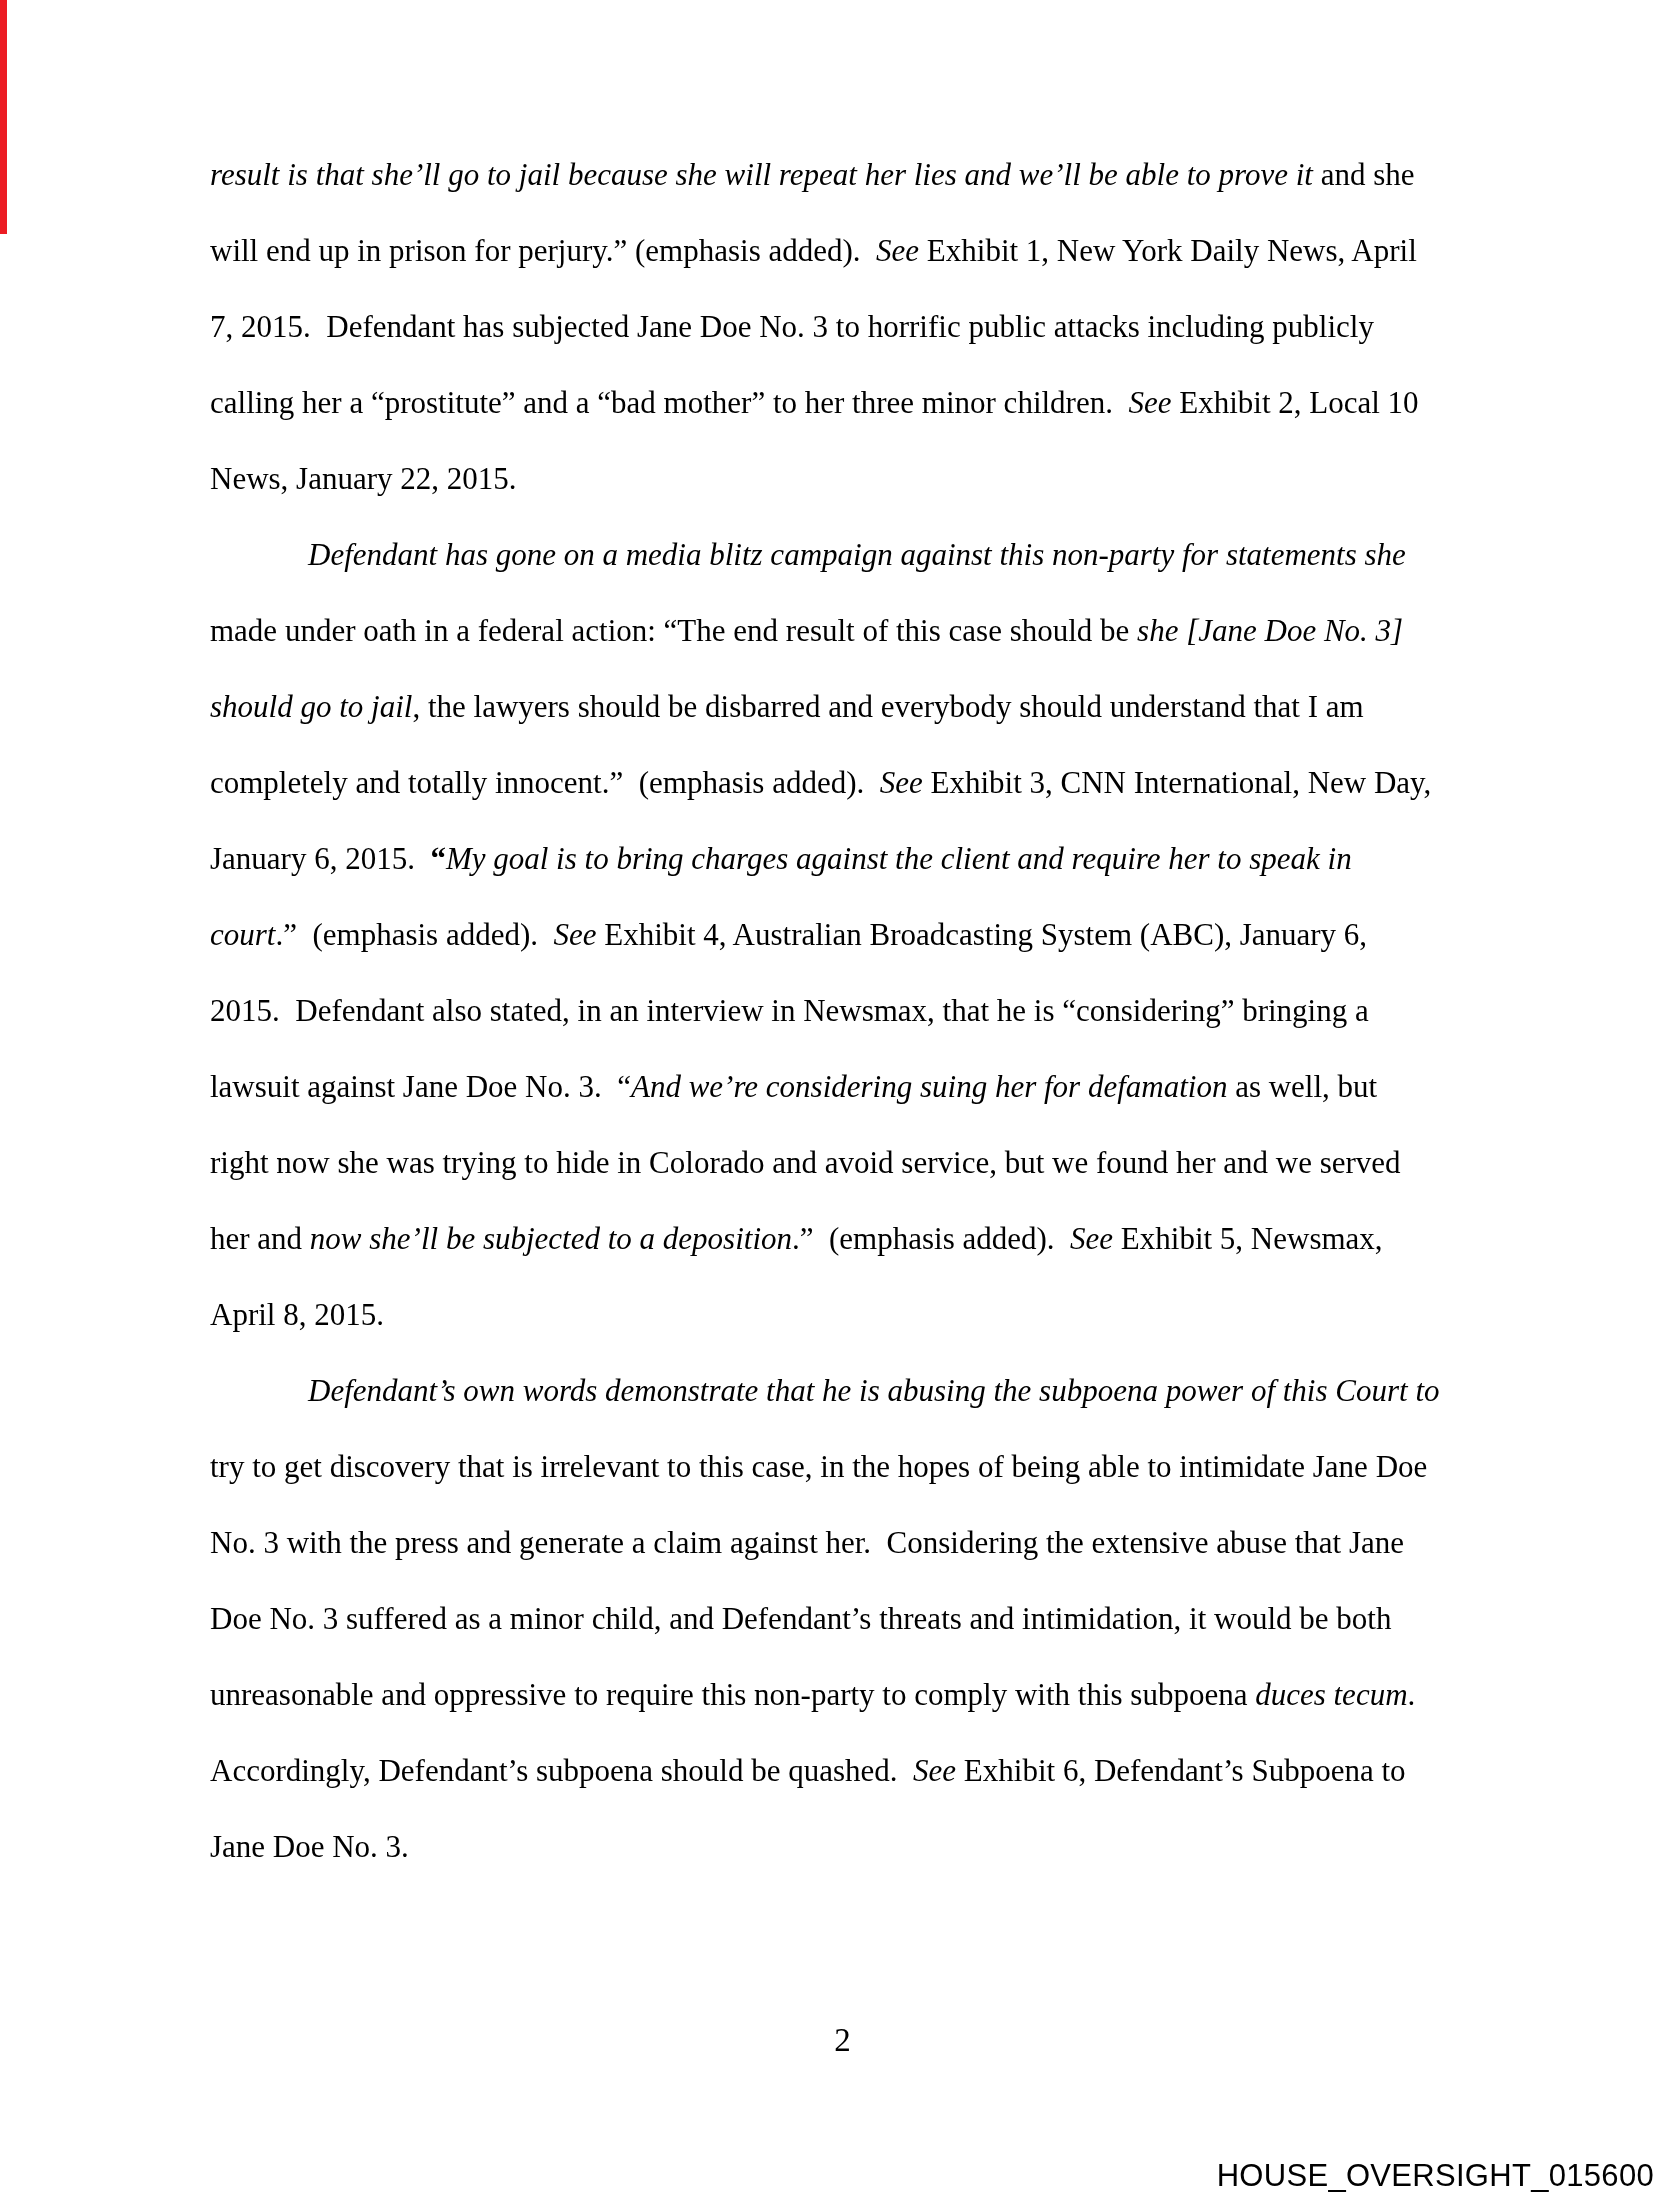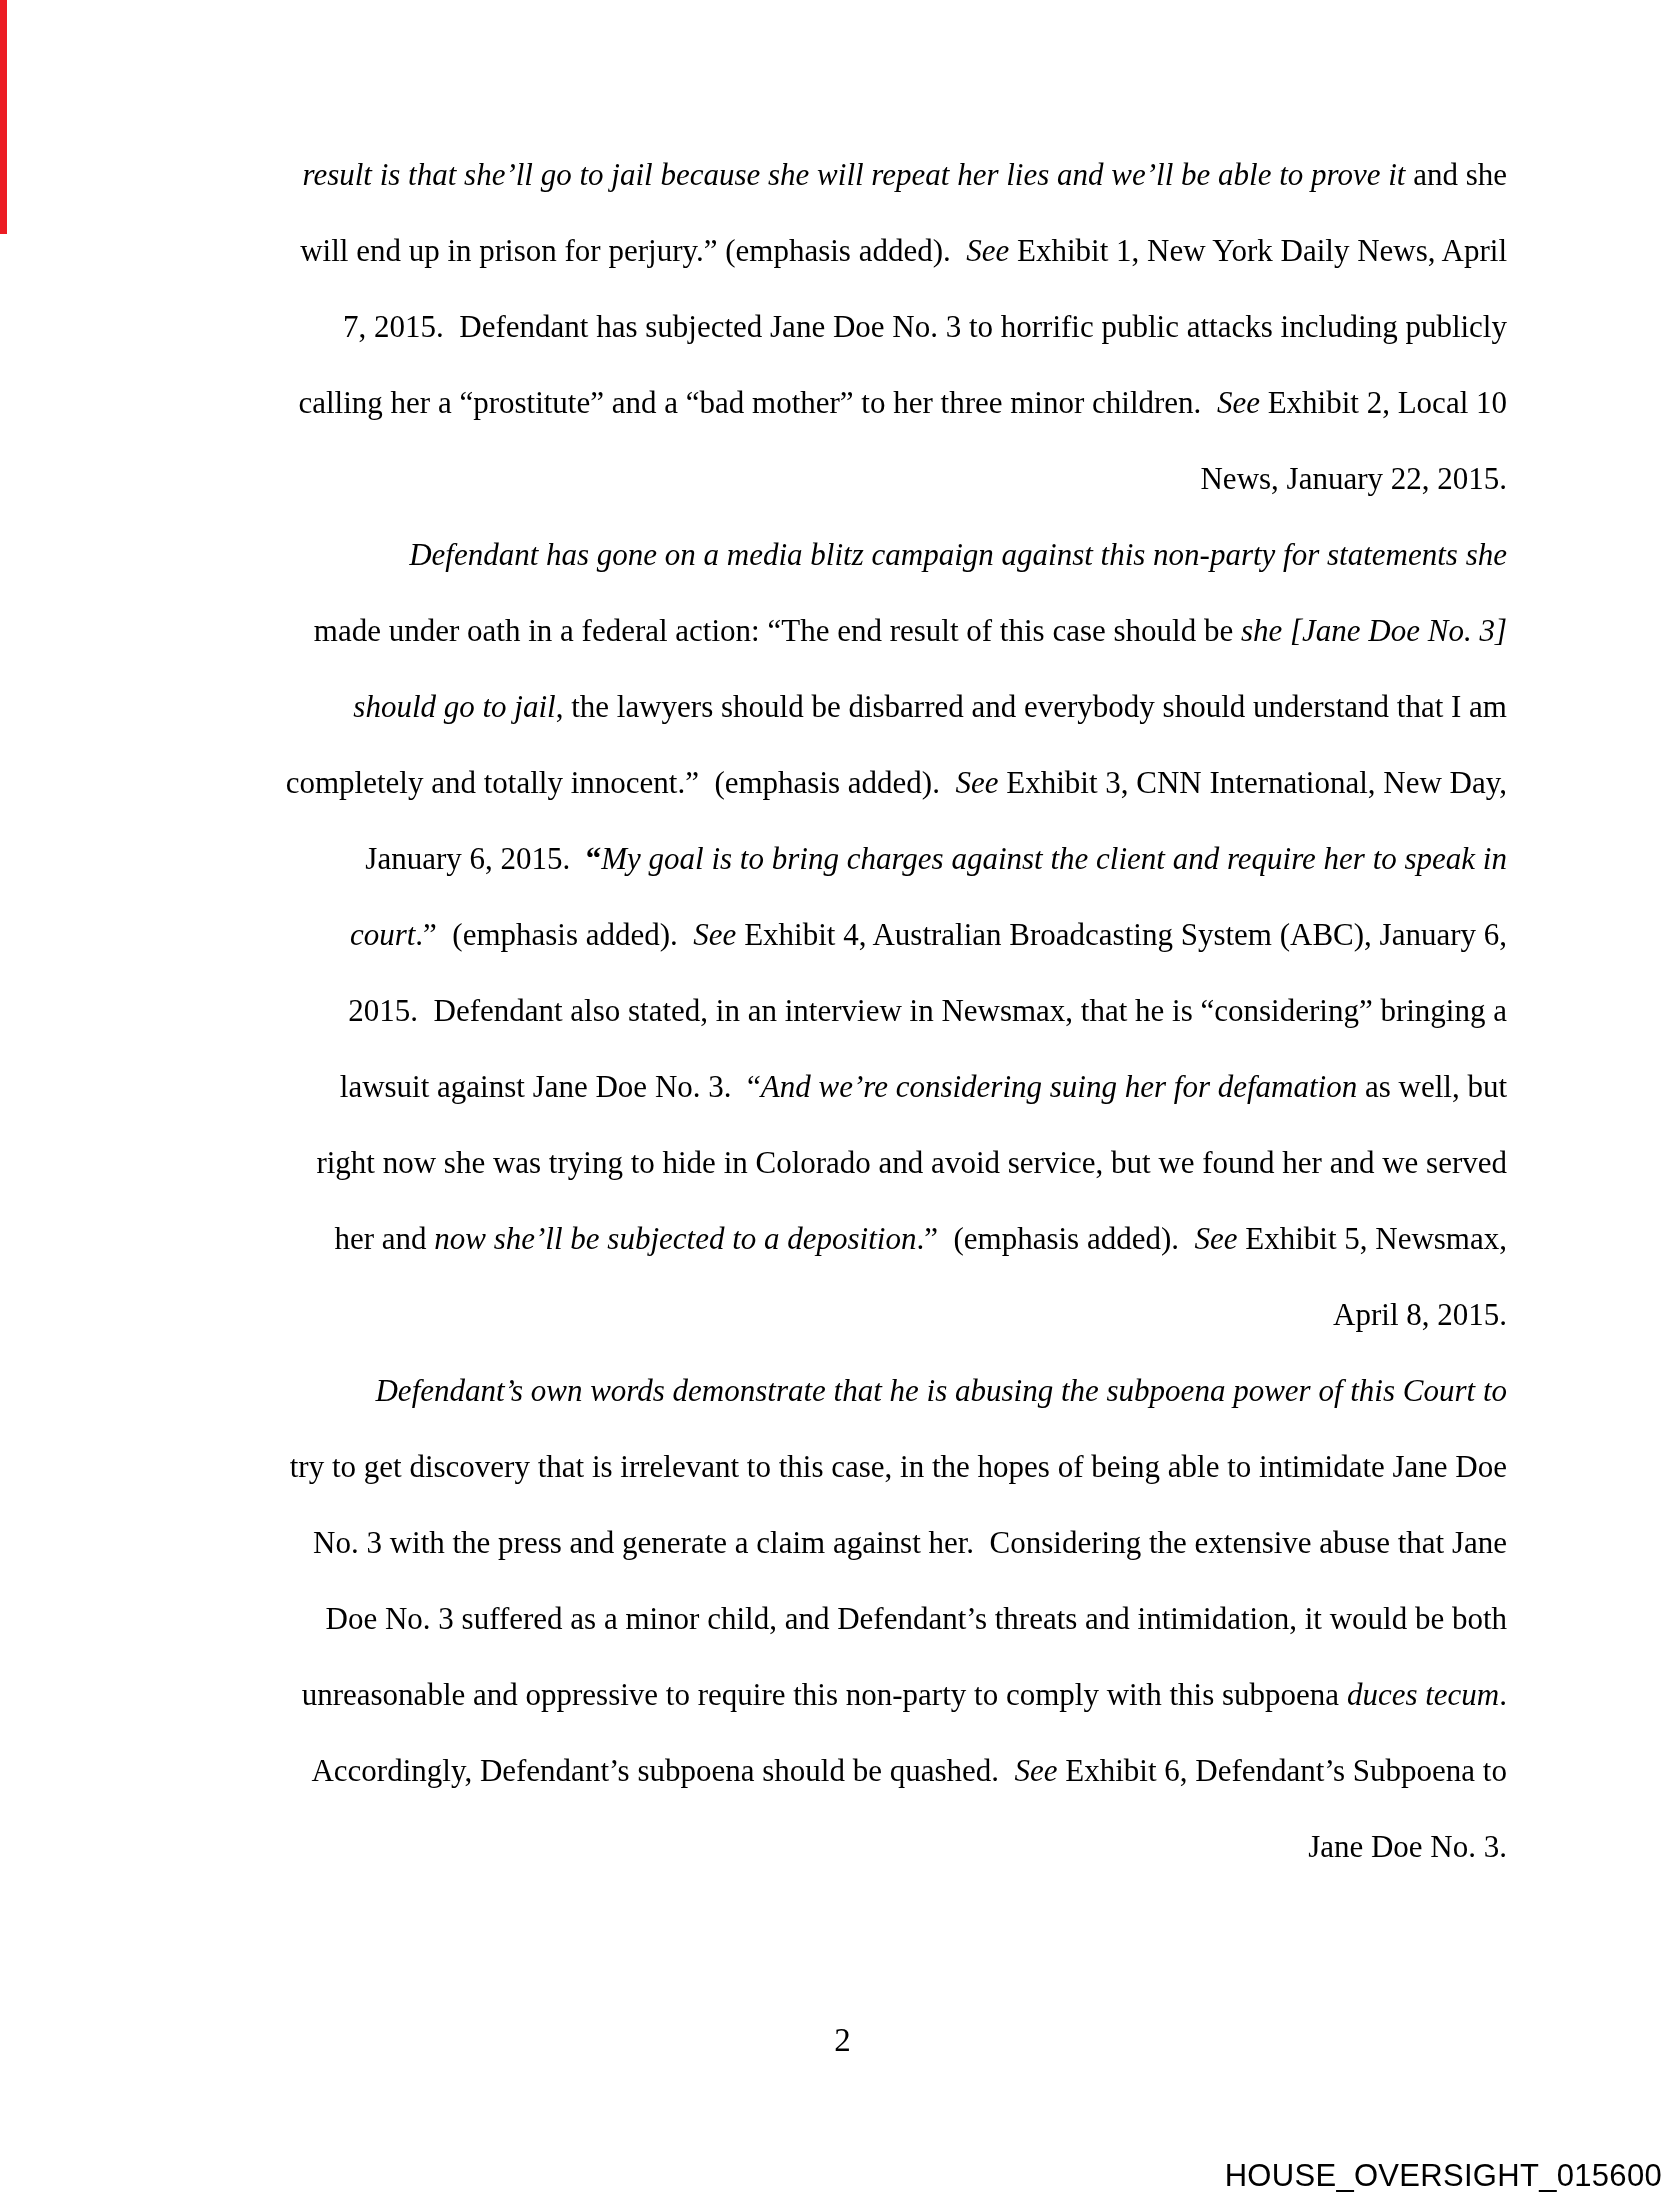--- a/index.html
+++ b/index.html
@@ -12,42 +12,41 @@
     font-family:"Liberation Serif", serif;
     overflow:hidden;
   }
   .red-bar{
     position:absolute;
     left:0; top:0;
     width:7.2px; height:234px;
   }
   .doc-text{
     position:absolute;
-    left:188px; top:137px;
+    left:210px; top:137px;
     width:1319px;
     font-size:31px;
     line-height:76px;
     white-space:pre;
-    text-align:right;
   }
   .line{height:76px;}
   .line.indent{text-indent:98px;font-style:italic;}
   .it{font-style:italic;}
   .bd{font-weight:bold;}
   .page-number{
     position:absolute;
     left:7.9px; top:2024px;
     width:100%;
     text-align:center;
     font-size:33px;
     line-height:1;
   }
   .bates{
     position:absolute;
-    top:2160px; right:7px;
+    top:2160px; right:15px;
     font-family:"Liberation Sans", sans-serif;
     font-size:31px;
     line-height:1;
     letter-spacing:0.3px;
   }
 </style>
 </head>
 <body>
 
 <div class="page">

